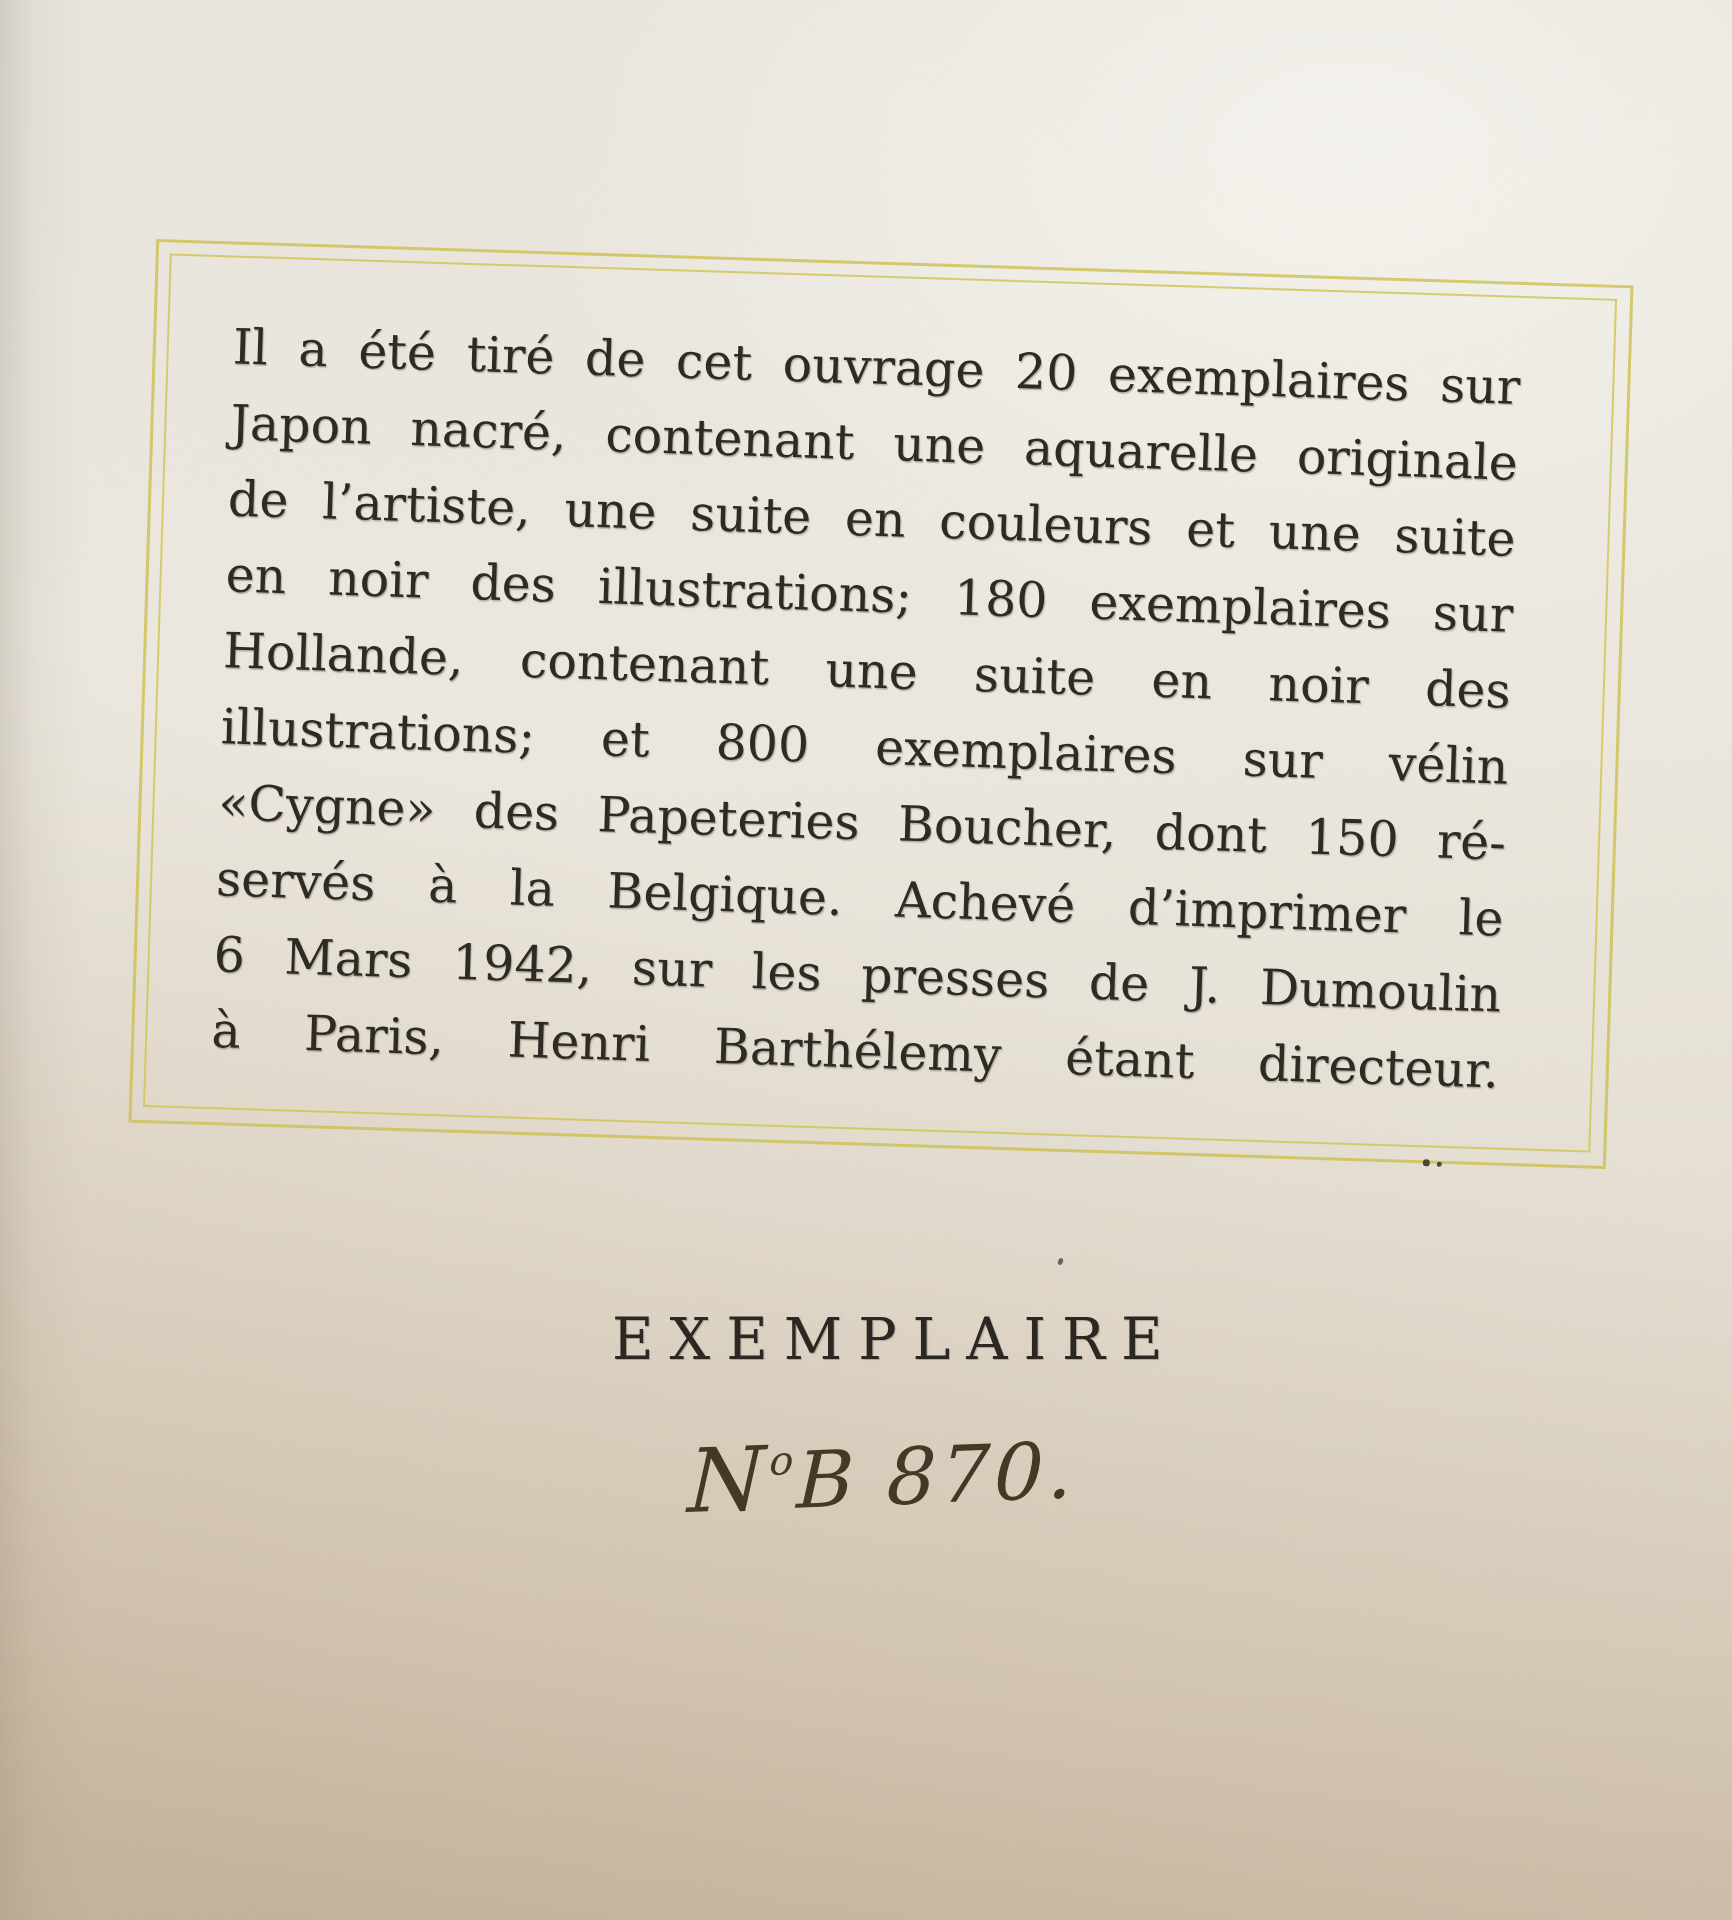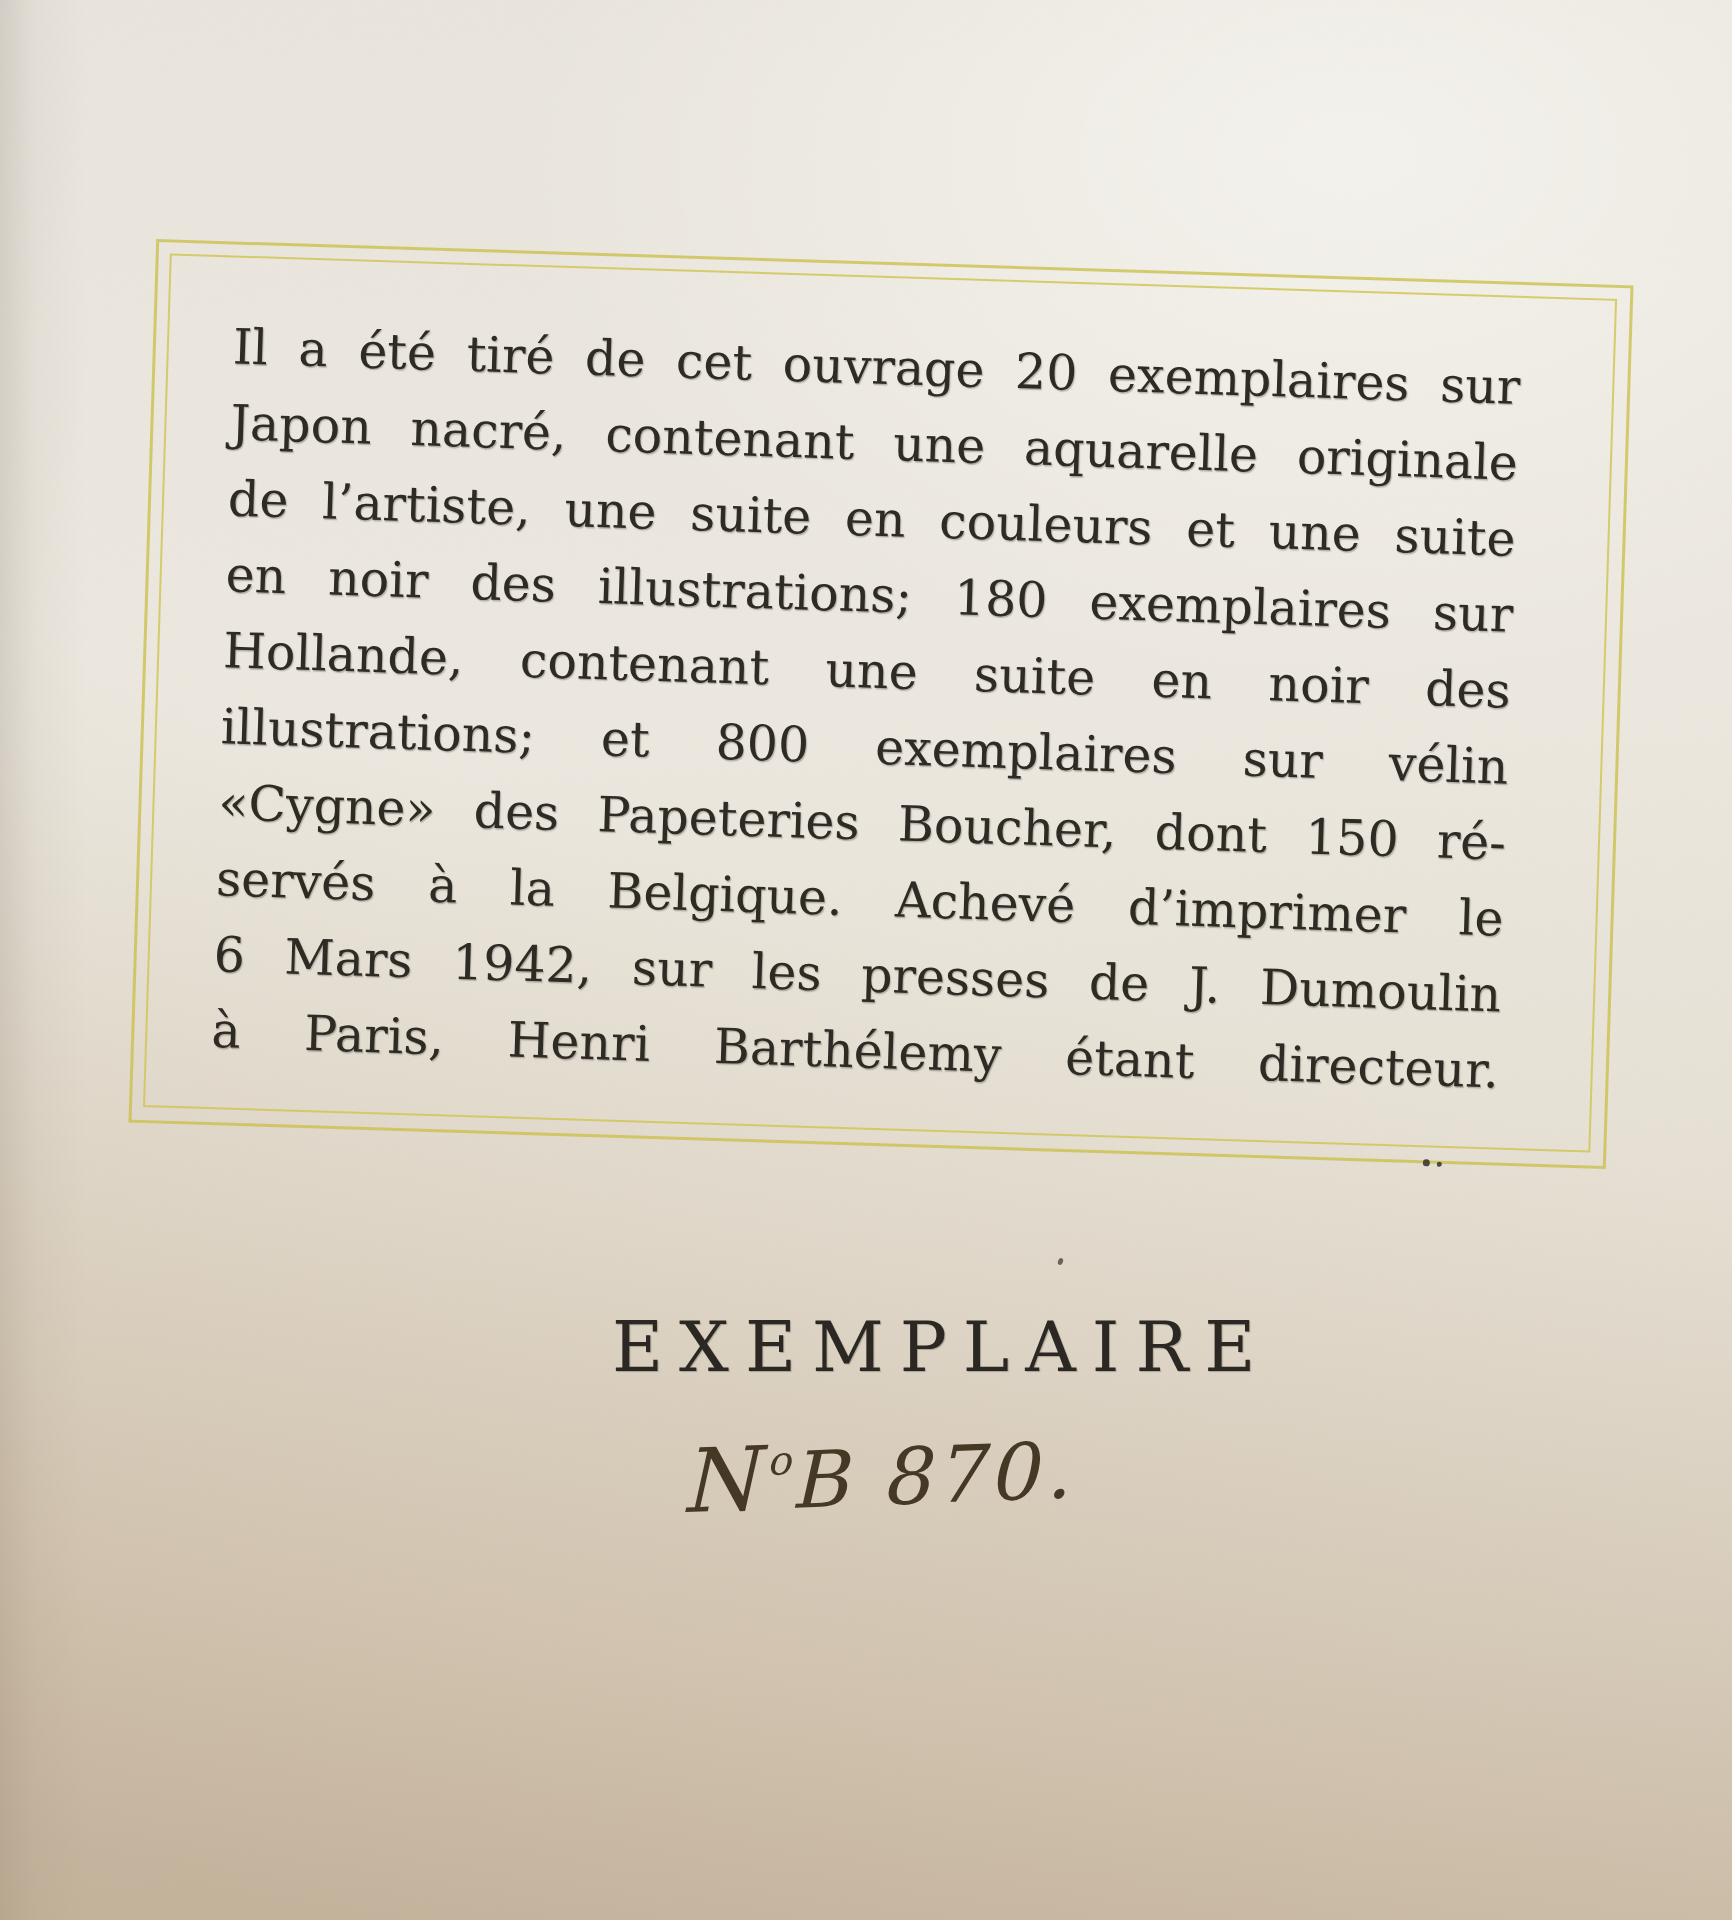--- a/index.html
+++ b/index.html
@@ -75,21 +75,21 @@
   }
   .colophon .line {
     text-align: justify;
     text-align-last: justify;
     white-space: nowrap;
   }
 
   .exemplaire {
     position: absolute;
     left: 612px; top: 1306px;
-    font-size: 70px;
+    font-size: 57px;
     letter-spacing: 16px;
     color: #2b2823;
     text-shadow: 1px 1.2px 1px rgba(43,40,35,0.28);
   }
 
   .copy-number {
     position: absolute;
     left: 688px; top: 1430px;
     color: #453824;
     font-style: italic;

